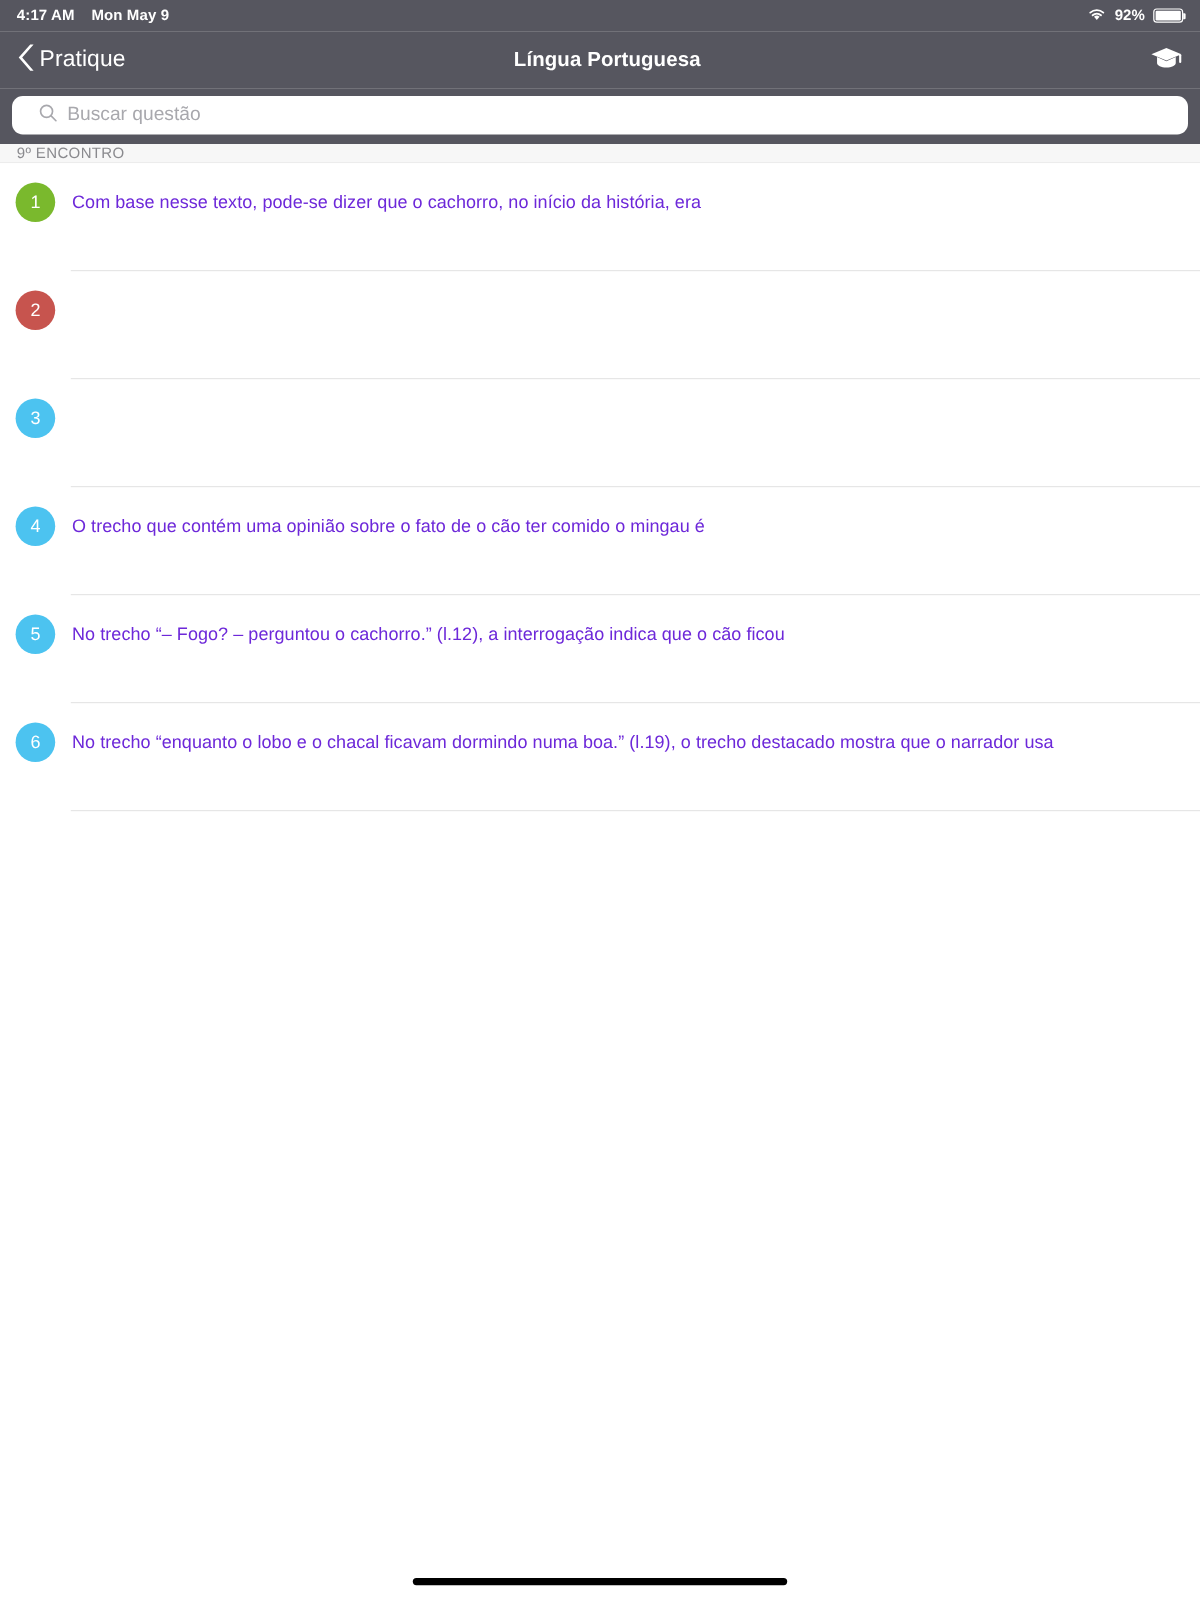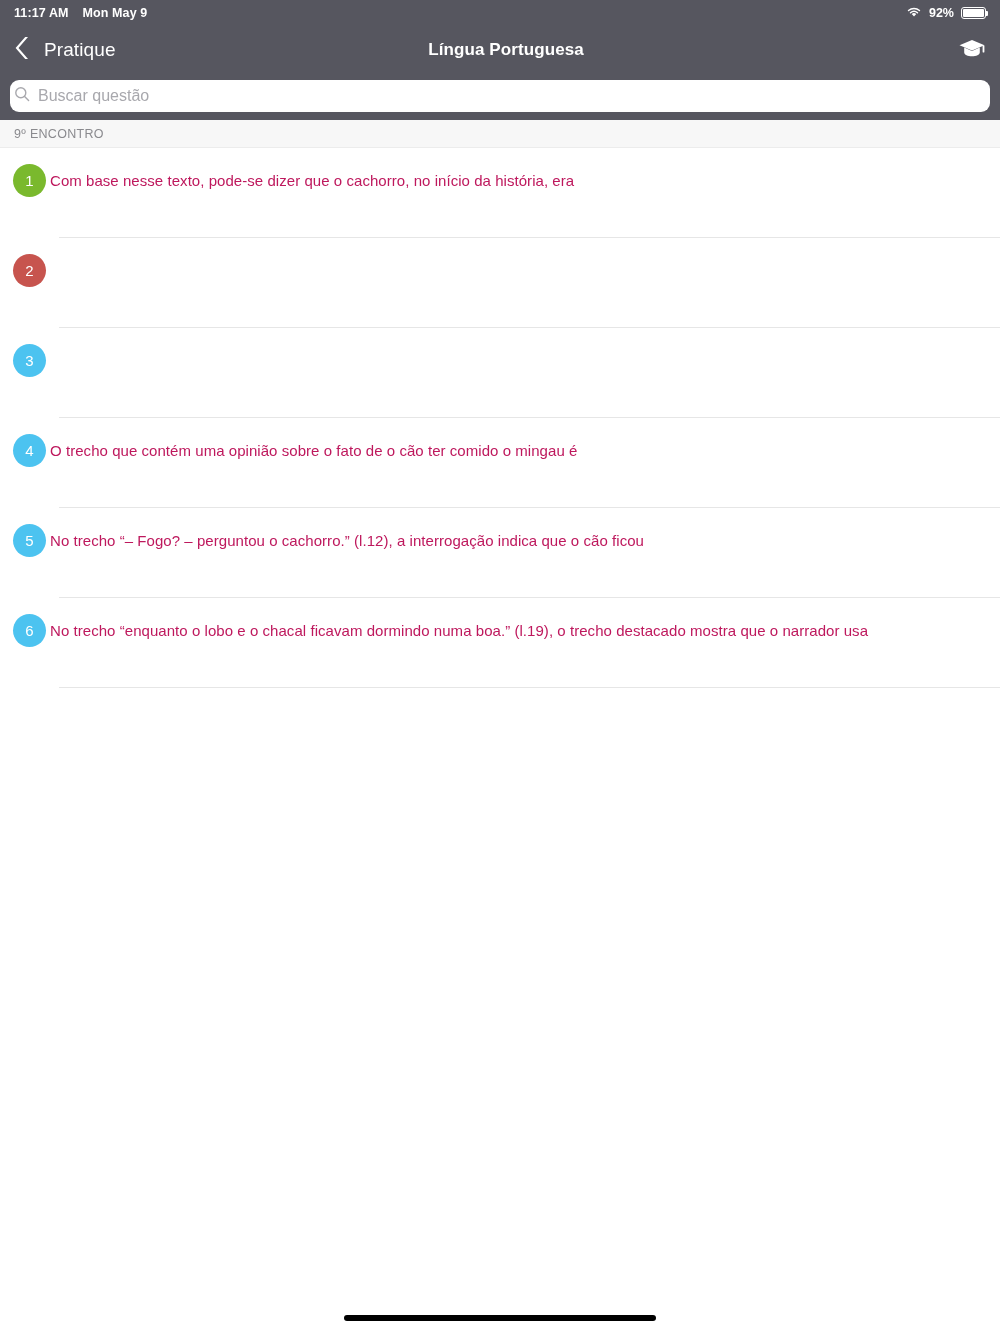--- a/index.html
+++ b/index.html
@@ -63,21 +63,21 @@
     height: 48px;
     background: #56565f;
     display: flex;
     align-items: center;
     position: relative;
     padding: 0 14px;
   }
   .nav-back {
     display: flex;
     align-items: center;
-    gap: 13px;
+    gap: 2px;
     color: #ffffff;
     cursor: pointer;
   }
   .nav-back-label {
     font-size: 19px;
     color: #ffffff;
     letter-spacing: 0.1px;
   }
   .chev-left { display: block; }
   .nav-title {
@@ -101,40 +101,40 @@
   .search-wrap {
     background: #56565f;
     padding: 6px 10px 8px 10px;
   }
   .search-field {
     height: 32px;
     background: #ffffff;
     border-radius: 9px;
     display: flex;
     align-items: center;
-    padding: 0 4px;
+    padding: 0 22px;
     gap: 8px;
   }
   .search-ico { display: block; flex: none; }
   .search-input {
     border: none;
     outline: none;
     flex: 1;
     font-family: "Liberation Sans", sans-serif;
     font-size: 16px;
     color: #3c3c43;
     background: transparent;
   }
   .search-input::placeholder { color: #a8a8ad; }
 
   
   .section-header {
     background: #f7f7f7;
     border-bottom: 1px solid #ececec;
-    height: 28px;
+    height: 16px;
     display: flex;
     align-items: center;
     padding: 0 14px;
     font-size: 12.5px;
     color: #8a8a8e;
     letter-spacing: 0.3px;
   }
 
   
   .q-list { background: #ffffff; }
@@ -160,25 +160,25 @@
     border-radius: 50%;
     margin-left: 13px;
     color: #ffffff;
     font-size: 15px;
     display: flex;
     align-items: center;
     justify-content: center;
     line-height: 1;
   }
   .q-text {
-    margin-left: 4px;
+    margin-left: 14px;
     margin-right: 16px;
     margin-top: 7px;
     font-size: 15px;
-    color: #be185d;
+    color: #6d28d9;
     line-height: 1.3;
     letter-spacing: 0.05px;
   }
 
   
   .home-indicator {
     position: absolute;
     bottom: 13px;
     left: 50%;
     transform: translateX(-50%);
@@ -188,21 +188,21 @@
     background: #000000;
   }
 </style>
 </head>
 <body>
 
 <div id="app">
 
   <div class="status-bar">
     <div class="status-left">
-      <span class="status-time">11:17 AM</span>
+      <span class="status-time">4:17 AM</span>
       <span class="status-date">Mon May 9</span>
     </div>
     <div class="status-right">
       <span class="wifi-ico">
         <svg width="16" height="12" viewBox="0 0 16 12">
           <path d="M8 10.6 L10.3 7.9 A3.6 3.6 0 0 0 5.7 7.9 Z" fill="#ffffff"></path>
           <path d="M2.55 4.5 A8.3 8.3 0 0 1 13.45 4.5" stroke="#ffffff" stroke-width="1.5" fill="none" stroke-linecap="round"></path>
           <path d="M4.5 6.75 A5.3 5.3 0 0 1 11.5 6.75" stroke="#ffffff" stroke-width="1.5" fill="none" stroke-linecap="round"></path>
         </svg>
       </span>

